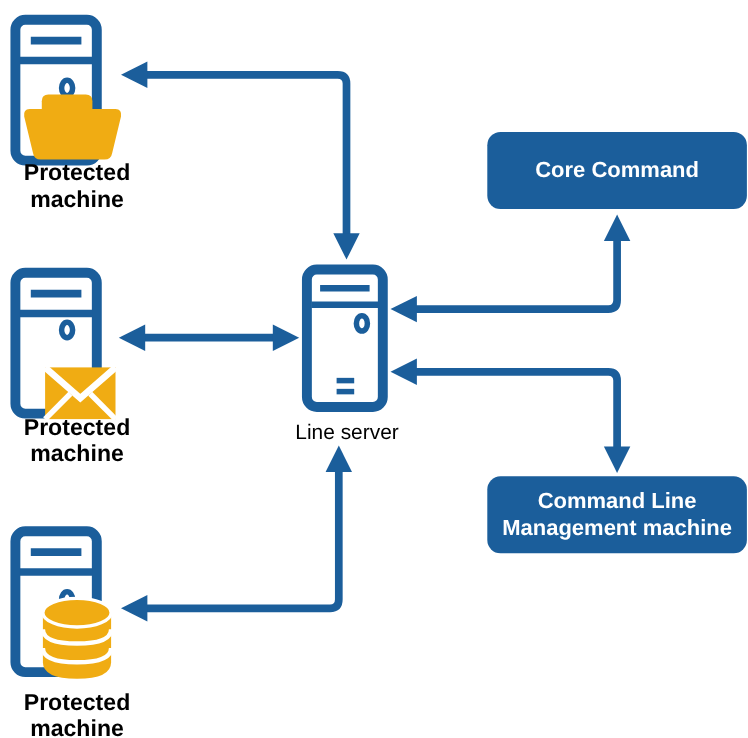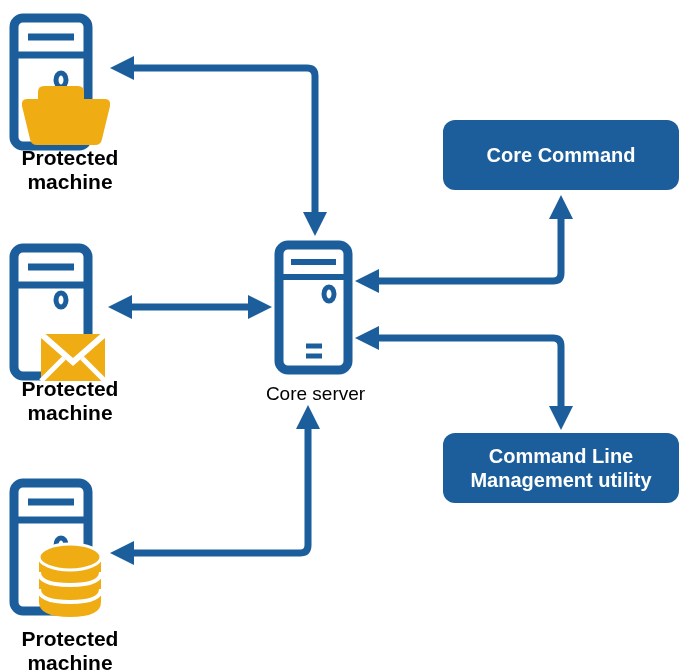--- a/index.html
+++ b/index.html
@@ -175,20 +175,20 @@
 
   <div class="node-label label-bold" style="left:0px; top:146px; width:140px;">Protected
 machine</div>
 
   <div class="node-label label-bold" style="left:0px; top:377px; width:140px;">Protected
 machine</div>
 
   <div class="node-label label-bold" style="left:0px; top:627px; width:140px;">Protected
 machine</div>
 
-  <div class="node-label label-regular" style="left:243px; top:383px; width:145px;">Core server</div>
+  <div class="node-label label-regular" style="left:243px; top:383px; width:145px;">Line server</div>
 
   <div class="box-label" style="left:443px; top:120px; width:236px; height:70px;">Core Command</div>
 
   <div class="box-label" style="left:443px; top:433px; width:236px; height:70px;">Command Line
-Management utility</div>
+Management machine</div>
 
 </div>
 
 </body></html>

